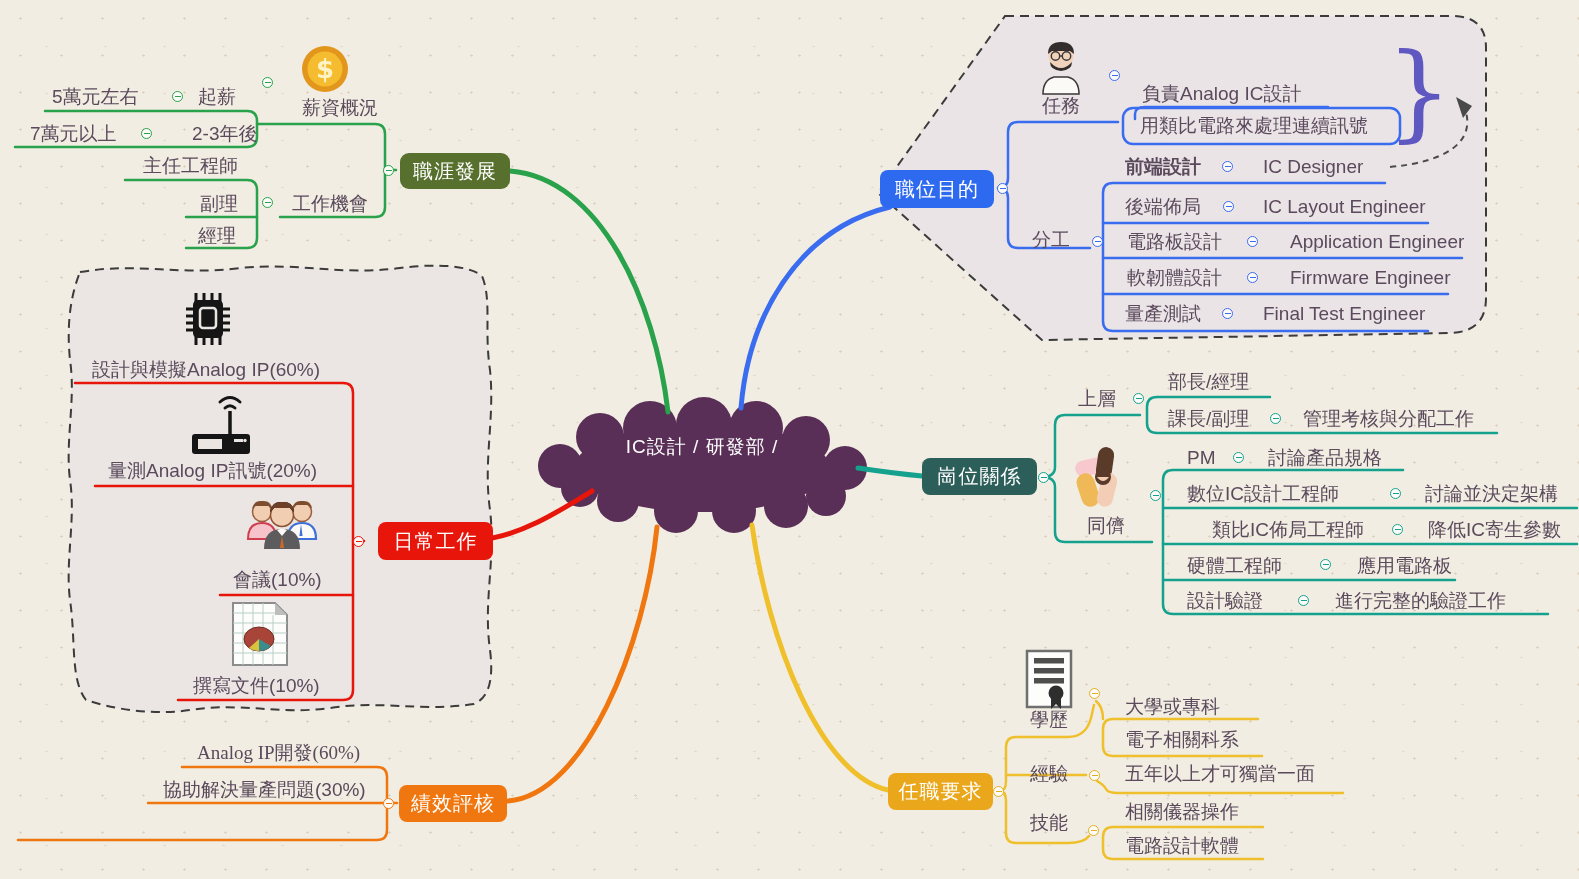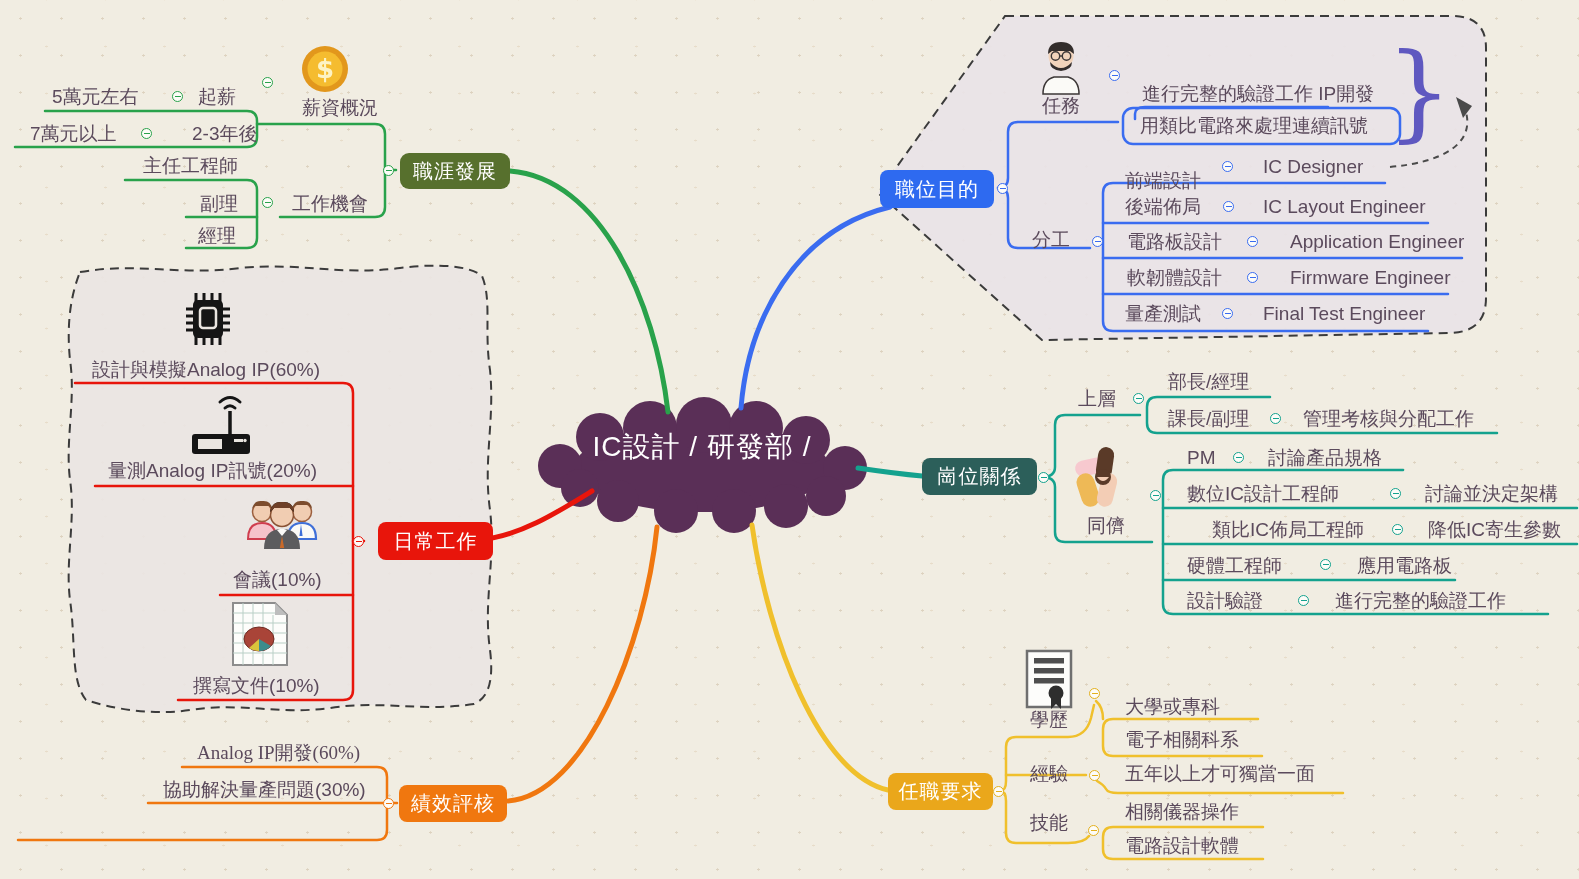--- a/index.html
+++ b/index.html
@@ -11,21 +11,21 @@
       radial-gradient(#e7dcc9 1px, transparent 1.4px);
     background-size:41px 37px, 59px 47px;
     background-position:0 0, 17px 23px;
     font-family:"Liberation Sans","DejaVu Sans",sans-serif;
   }
   .stage svg{position:absolute;left:0;top:0;}
   .t{position:absolute;font-size:19px;line-height:1.1;color:#5b4a5c;white-space:nowrap;z-index:3;}
   .pill{position:absolute;color:#fff;font-size:20px;display:flex;align-items:center;justify-content:center;
         border-radius:8px;z-index:4;letter-spacing:1px;}
   .cloudtxt{position:absolute;left:548px;top:431px;width:308px;text-align:center;color:#fff;
-        font-size:28px;line-height:31px;z-index:4;letter-spacing:1px;}
+        font-size:19px;line-height:31px;z-index:4;letter-spacing:1px;}
   .tg{position:absolute;width:11px;height:11px;border-radius:50%;background:#fdfcf8;border:1.6px solid currentColor;
       box-sizing:border-box;z-index:5;}
   .tg::after{content:"";position:absolute;left:1.5px;right:1.5px;top:50%;height:1.6px;margin-top:-0.8px;background:currentColor;}
   .c-green{color:#29a24b;} .c-blue{color:#3a6cf0;} .c-teal{color:#14a28e;}
   .c-red{color:#e8150b;} .c-orange{color:#f0770f;} .c-gold{color:#e3b01e;}
   .brace{position:absolute;left:1386px;top:40px;font-family:"DejaVu Serif",serif;
          font-size:104px;line-height:104px;color:#5f58c0;z-index:3;}
 </style>
 </head>
 <body>
@@ -243,24 +243,24 @@
   <div class="t" style="left:198px;top:87px;">起薪</div>
   <div class="t" style="left:30px;top:124px;">7萬元以上</div>
   <div class="t" style="left:192px;top:124px;">2-3年後</div>
   <div class="t" style="left:302px;top:98px;">薪資概況</div>
   <div class="t" style="left:143px;top:156px;">主任工程師</div>
   <div class="t" style="left:200px;top:194px;">副理</div>
   <div class="t" style="left:292px;top:194px;">工作機會</div>
   <div class="t" style="left:198px;top:226px;">經理</div>
 
   <div class="t" style="left:1042px;top:96px;">任務</div>
-  <div class="t" style="left:1142px;top:84px;">進行完整的驗證工作 IP開發</div>
+  <div class="t" style="left:1142px;top:84px;">負責Analog IC設計</div>
   <div class="t" style="left:1140px;top:116px;">用類比電路來處理連續訊號</div>
   <div class="t" style="left:1032px;top:230px;">分工</div>
-  <div class="t" style="left:1125px;top:171px;">前端設計</div>
+  <div class="t" style="left:1125px;top:157px;font-weight:bold;">前端設計</div>
   <div class="t" style="left:1263px;top:157px;">IC Designer</div>
   <div class="t" style="left:1125px;top:197px;">後端佈局</div>
   <div class="t" style="left:1263px;top:197px;">IC Layout Engineer</div>
   <div class="t" style="left:1127px;top:232px;">電路板設計</div>
   <div class="t" style="left:1290px;top:232px;">Application Engineer</div>
   <div class="t" style="left:1127px;top:268px;">軟韌體設計</div>
   <div class="t" style="left:1290px;top:268px;">Firmware Engineer</div>
   <div class="t" style="left:1125px;top:304px;">量產測試</div>
   <div class="t" style="left:1263px;top:304px;">Final Test Engineer</div>
 

